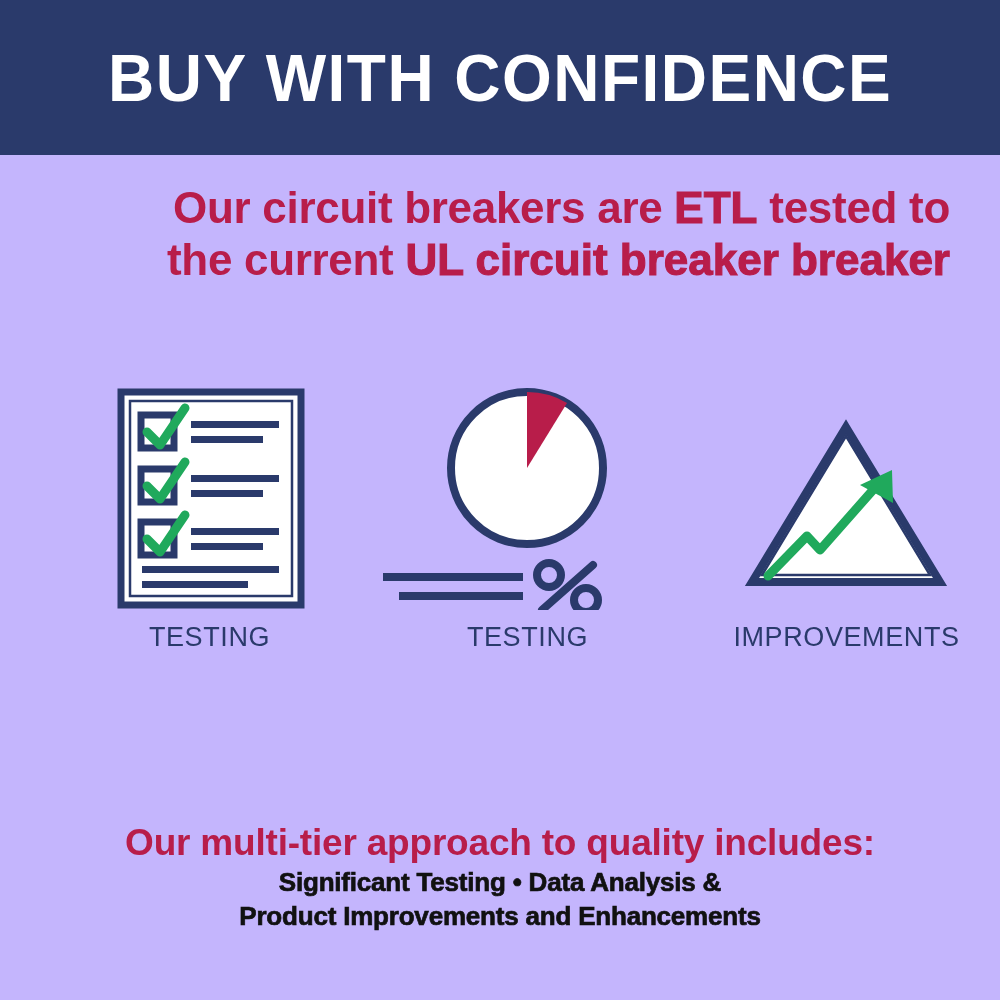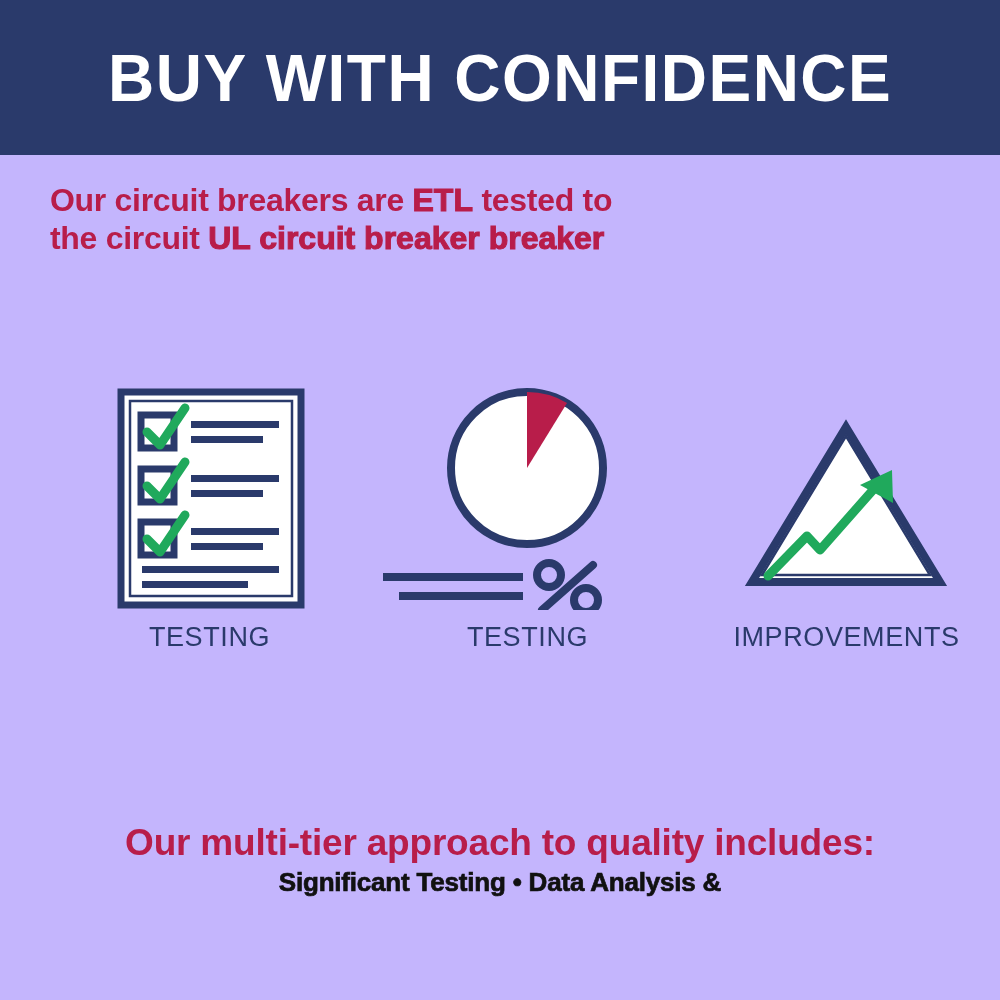--- a/index.html
+++ b/index.html
@@ -43,24 +43,24 @@
     white-space: nowrap;
     text-align: center;
   }
 
   
   .subtitle {
     position: absolute;
     left: 50px;
     top: 182px;
     width: 900px;
-    text-align: left;
+    text-align: right;
     color: #b81d4a;
     font-family: "Liberation Sans Narrow", "Liberation Sans", sans-serif;
-    font-size: 32px;
+    font-size: 44px;
     font-weight: bold;
     line-height: 1.18;
     letter-spacing: -0.3px;
   }
   .subtitle .strong {
     font-weight: bold;
     letter-spacing: 0px;
     -webkit-text-stroke: 1.1px #b81d4a;
   }
   .subtitle .reg {
@@ -139,21 +139,21 @@
 
   <div class="header-band">
     <div class="header-title">BUY WITH CONFIDENCE</div>
   </div>
 
   <div class="subtitle">
     <div>
       <span class="reg">Our circuit breakers are </span><span class="strong">ETL</span><span class="reg"> tested to</span>
     </div>
     <div>
-      <span class="reg">the circuit </span><span class="strong">UL circuit breaker breaker</span>
+      <span class="reg">the current </span><span class="strong">UL circuit breaker breaker</span>
     </div>
   </div>
 
   <div class="icons-row">
 
     <div class="icon-cell c1">
       <div class="icon-art">
         <svg width="333" height="240" viewBox="0 0 333 240" xmlns="http://www.w3.org/2000/svg">
 
           <rect x="78" y="22" width="180" height="213" fill="#ffffff" stroke="#2a3a6b" stroke-width="7"></rect>
@@ -215,15 +215,16 @@
         </svg>
       </div>
       <div class="icon-label">IMPROVEMENTS</div>
     </div>
 
   </div>
 
   <div class="footer-block">
     <div class="footer-lead">Our multi-tier approach to quality includes:</div>
     <div class="footer-bold">Significant Testing • Data Analysis &amp;</div>
+    <div class="footer-bold">Product Improvements and Enhancements</div>
   </div>
 
 </div>
 
 </body></html>

